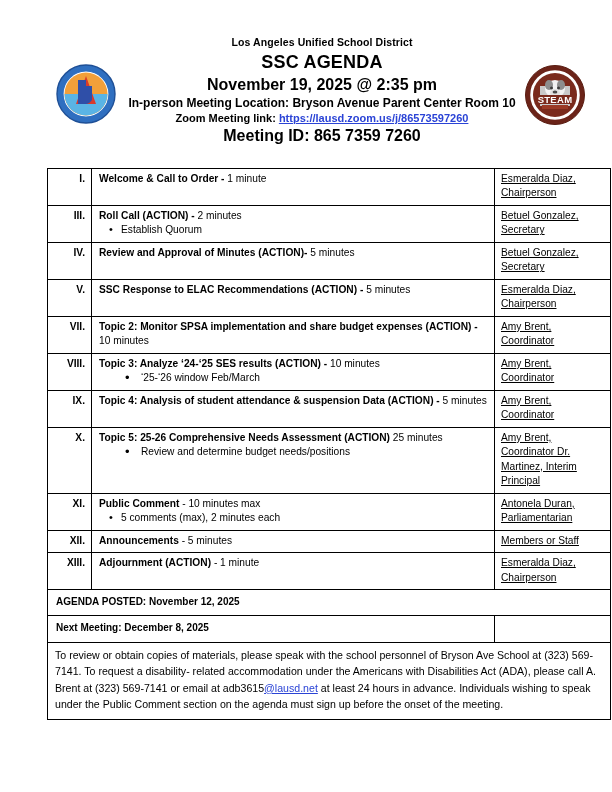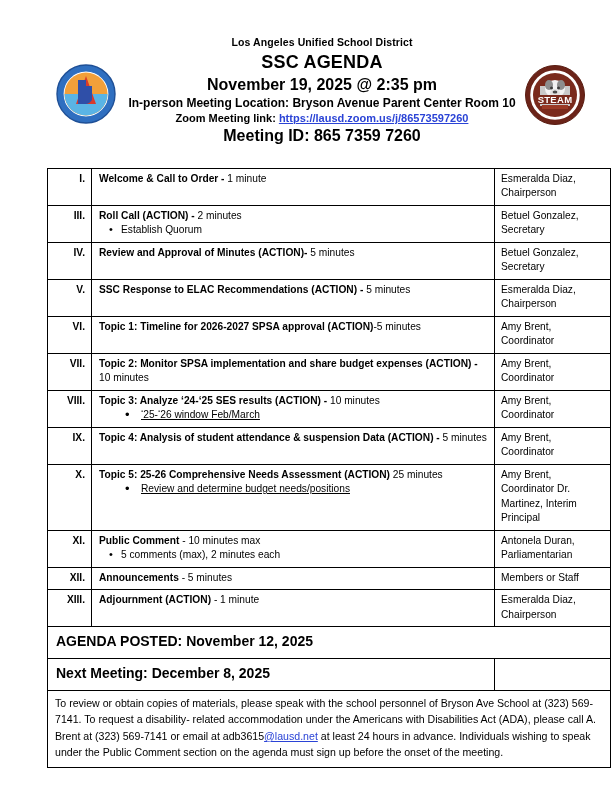--- a/index.html
+++ b/index.html
@@ -112,58 +112,58 @@
     font-size: 10.2px;
   }
   td.item {
     width: 390px;
     padding-left: 7px;
   }
   td.who {
     width: 104px;
     padding-left: 6px;
     line-height: 1.42;
+    text-decoration: underline;
   }
   .b { font-weight: bold; }
   .sub {
     margin: 0;
     padding: 0;
     list-style: none;
   }
   .sub li {
     position: relative;
     padding-left: 14px;
   }
   .sub li::before {
     content: "\2022";
     position: absolute;
     left: 2px;
     top: -1px;
     font-size: 11px;
   }
   .sub-wide li {
     padding-left: 42px;
-    text-decoration: underline;
   }
   .sub-wide li::before {
     left: 26px;
     font-size: 13px;
     top: -2px;
   }
   .sub-mid li {
     padding-left: 22px;
   }
   .sub-mid li::before {
     left: 10px;
   }
 
   td.full {
     font-weight: bold;
     padding: 5px 5px 6px 8px;
-    font-size: 14px;
+    font-size: 10px;
   }
   td.blank { border: 1px solid #000000; }
 
   td.notice {
     padding: 4px 7px 6px 7px;
     font-size: 10.6px;
     line-height: 1.56;
     font-weight: normal;
   }
   .mail-link {
@@ -259,27 +259,20 @@
       </tr>
 
       <tr>
         <td class="num">V.</td>
         <td class="item">
           <span class="b">SSC Response to ELAC Recommendations (ACTION) -</span><span> 5 minutes</span>
         </td>
         <td class="who">Esmeralda Diaz, Chairperson</td>
       </tr>
 
-      <tr>
-        <td class="num">VI.</td>
-        <td class="item">
-          <span class="b">Topic 1: Timeline for 2026-2027 SPSA approval (ACTION)</span><span>-5 minutes</span>
-        </td>
-        <td class="who">Amy Brent, Coordinator</td>
-      </tr>
 
       <tr>
         <td class="num">VII.</td>
         <td class="item">
           <span class="b">Topic 2: Monitor SPSA implementation and share budget expenses (ACTION) -</span><span> 10 minutes</span>
         </td>
         <td class="who">Amy Brent, Coordinator</td>
       </tr>
 
       <tr>

